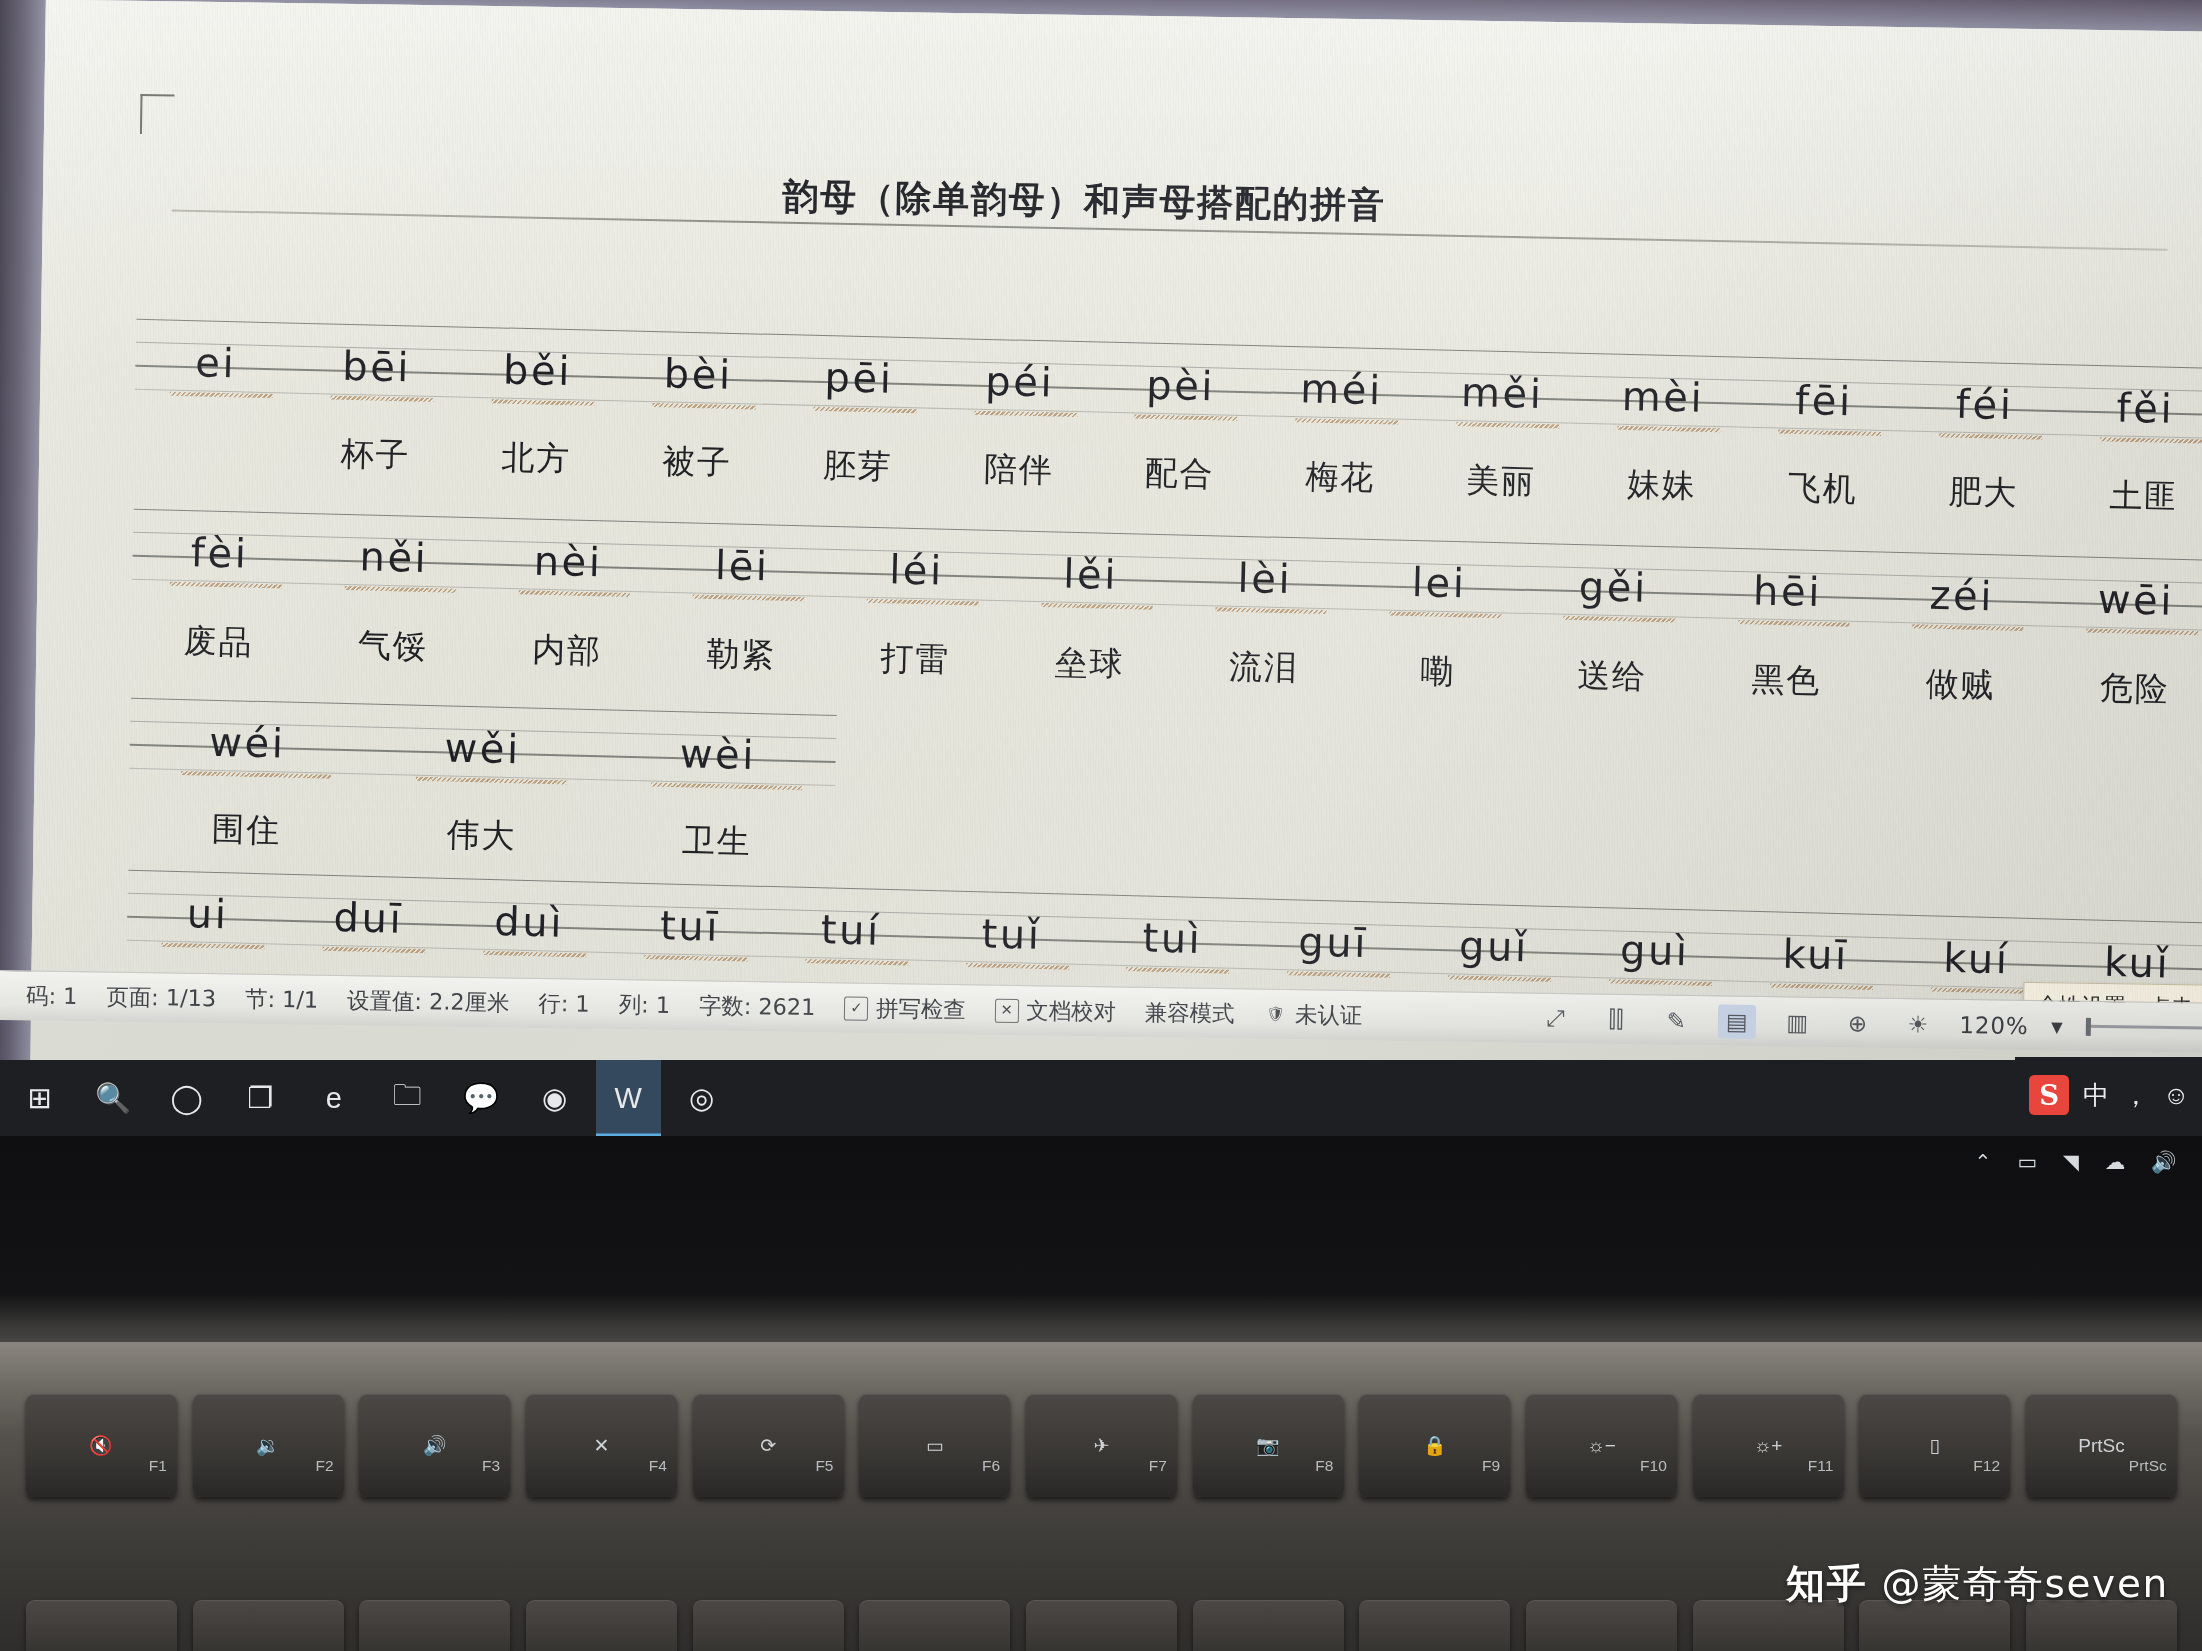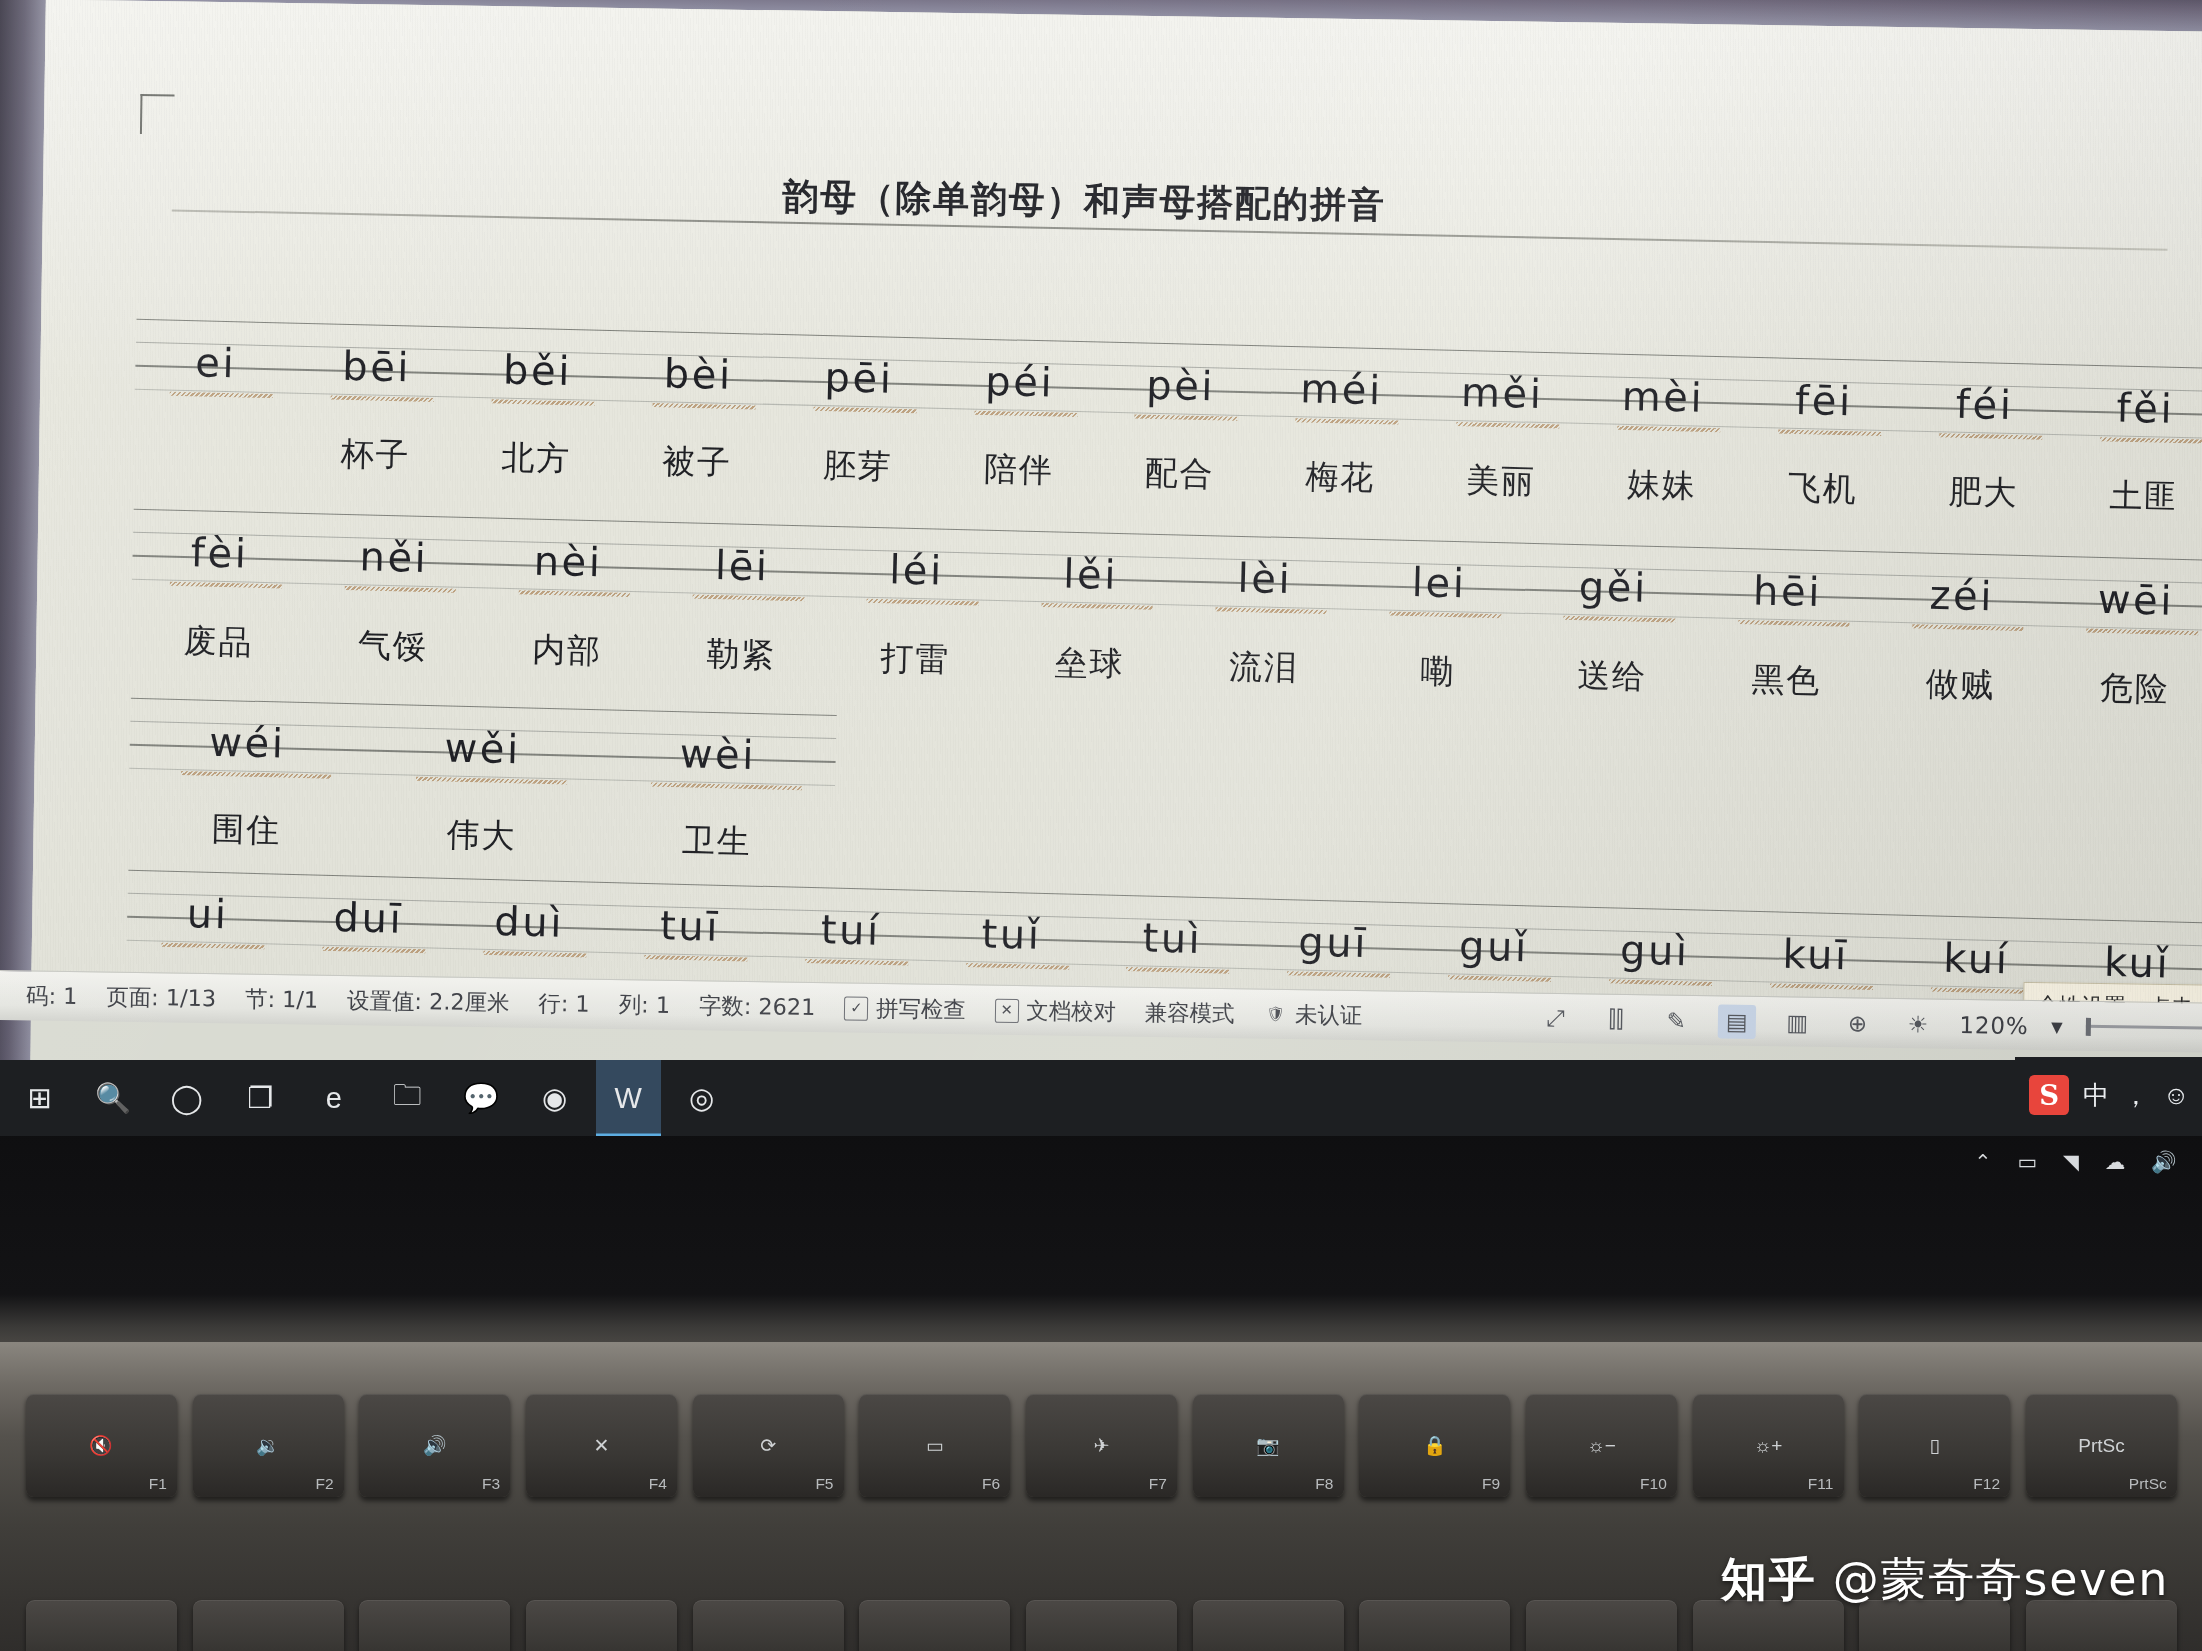--- a/index.html
+++ b/index.html
@@ -207,32 +207,32 @@
   .key{
     flex:1 1 0; height:103px;
     background:linear-gradient(180deg,#4b4845 0%, #393734 60%, #2a2826 100%);
     border-radius:7.7px;
     box-shadow: 0 3.4px 5.2px rgba(0,0,0,.55), inset 0 0.9px 0 rgba(255,255,255,.08);
     position:relative; color:#cfd2d4;
     display:flex; align-items:center; justify-content:center;
     font-size:19px;
   }
   .key .fn{
-    position:absolute; bottom:4px; right:10.3px; font-size:15.5px; color:#b9bcbe;
+    position:absolute; bottom:22px; right:10.3px; font-size:15.5px; color:#b9bcbe;
   }
   .keyrow2{
     position:absolute; left:26px; top:1600px; width:2151px; height:69px;
     display:flex; gap:15.5px;
   }
   .keyrow2 .key{ height:77px; border-radius:8.6px; }
 
   
   .watermark{
     position:absolute; right:34px; bottom:41px;
-    color:#ffffff; font-size:46px; letter-spacing:1.7px;
+    color:#ffffff; font-size:39px; letter-spacing:1.7px;
     font-family:"DejaVu Sans","Liberation Sans",sans-serif;
     text-shadow:0 1.7px 5.2px rgba(0,0,0,.6);
     z-index:20;
   }
   .wm-logo{ font-weight:700; }
 
   .glare{
     position:absolute; left:0; top:0; width:2254px; height:1110px;
     background: linear-gradient(115deg, rgba(255,255,255,.10) 0%, rgba(255,255,255,0) 28%, rgba(255,255,255,.05) 60%, rgba(0,0,0,.06) 100%);
     pointer-events:none;

